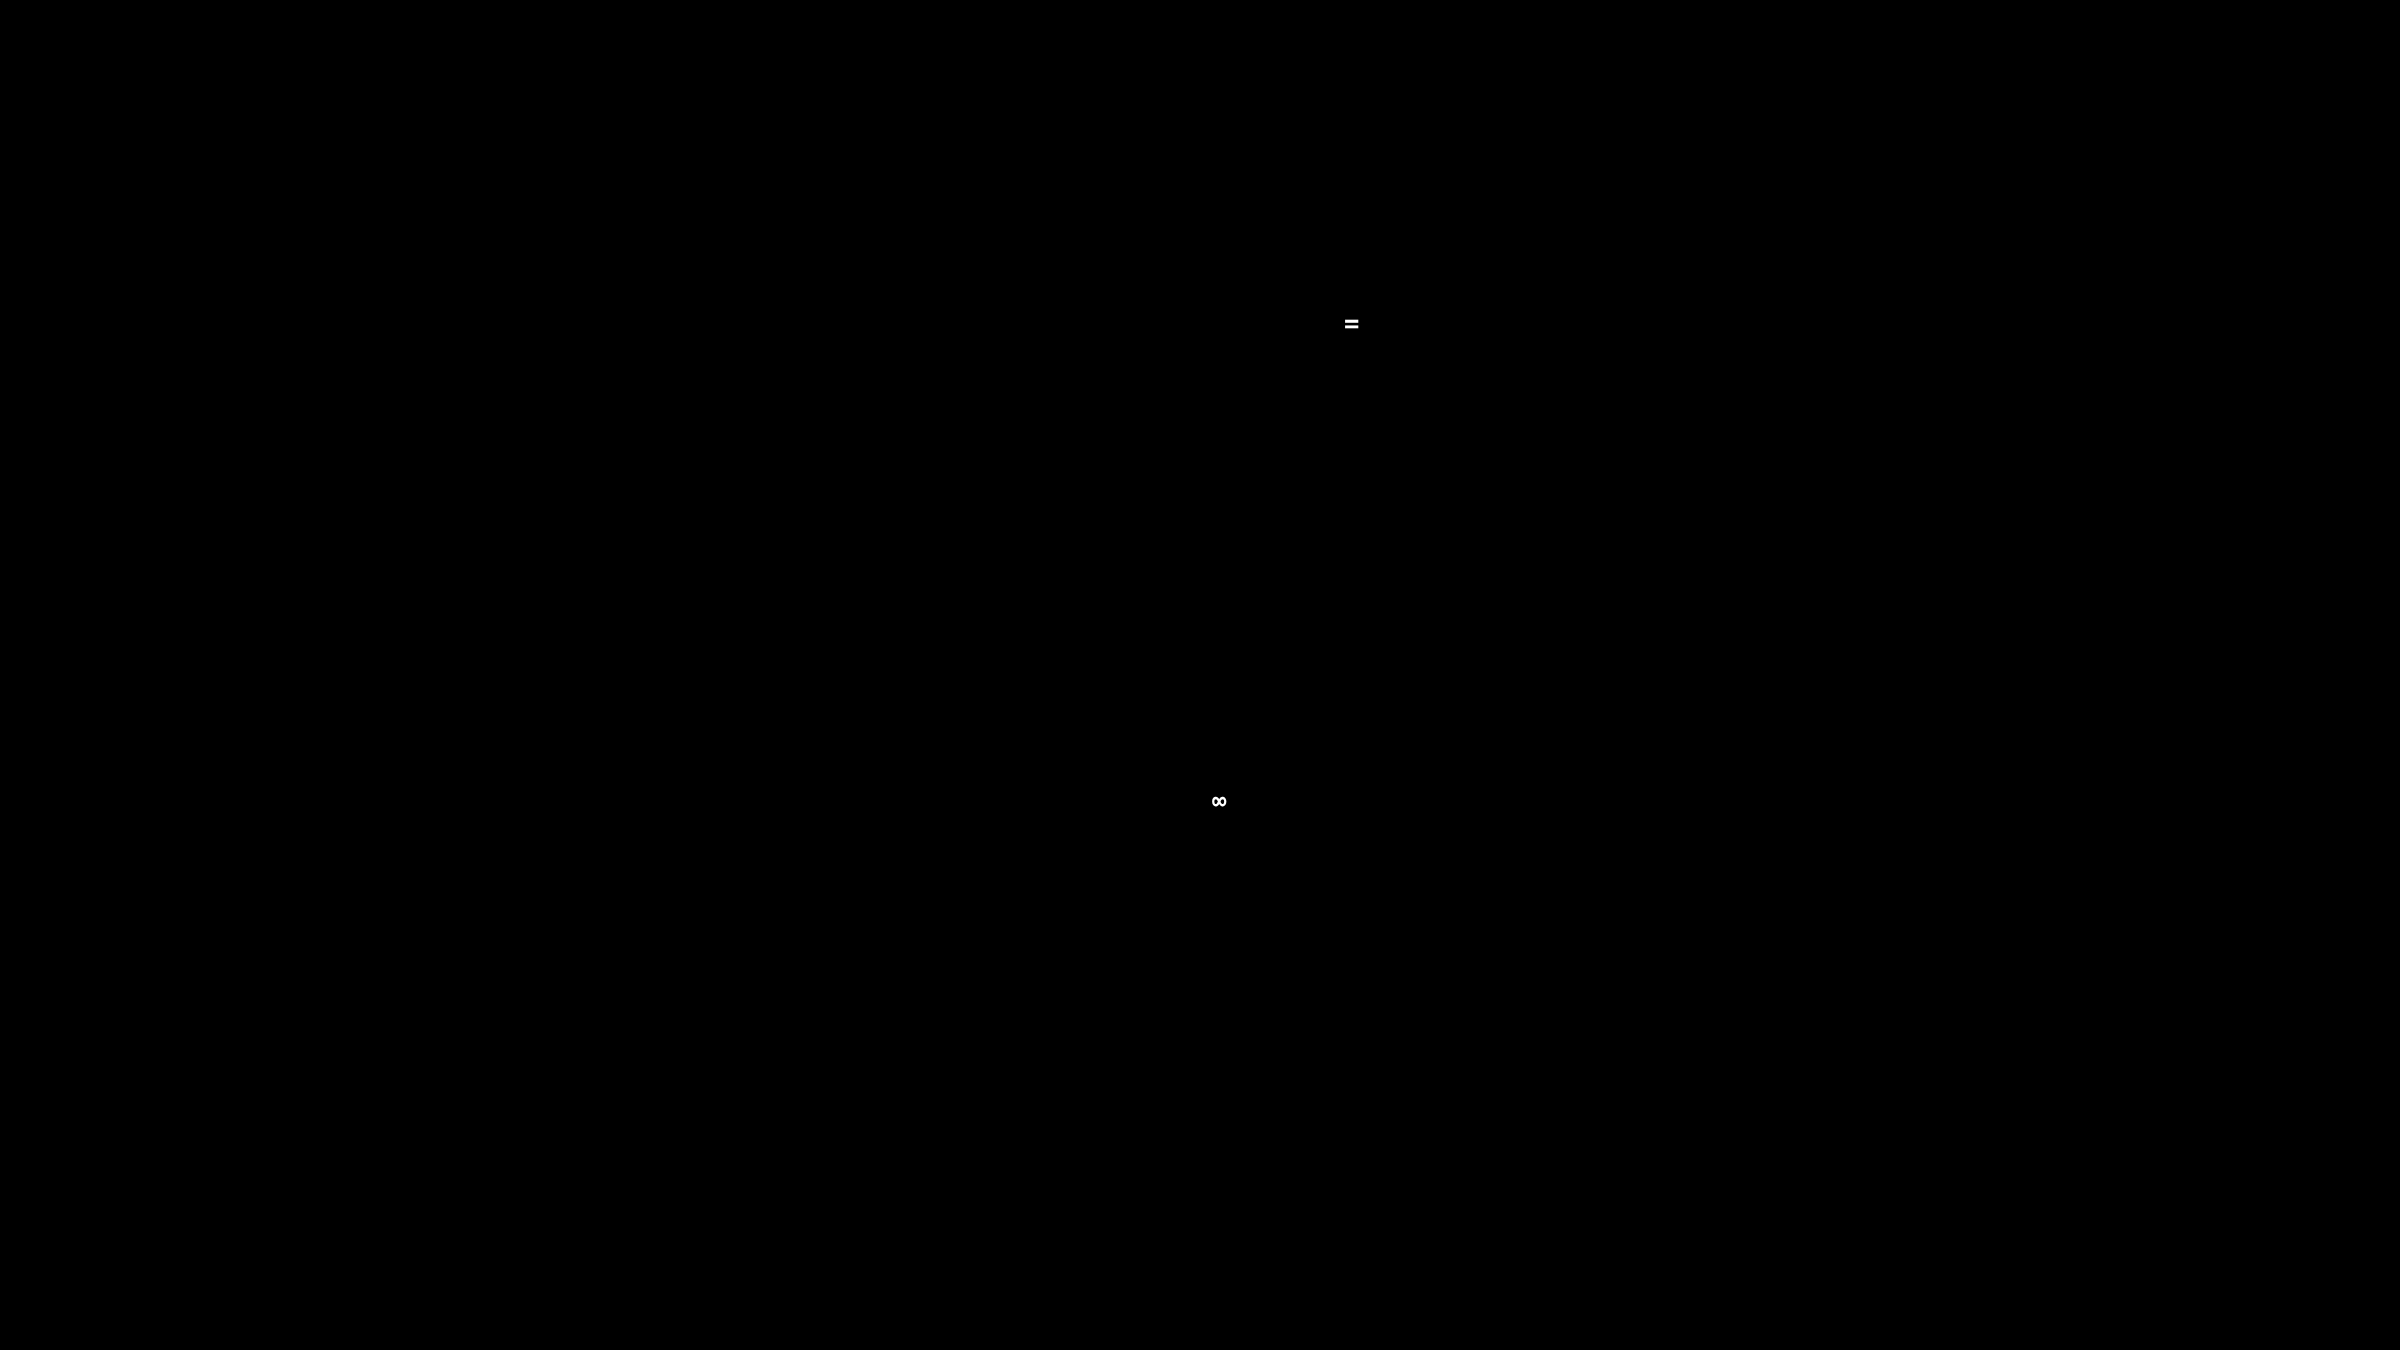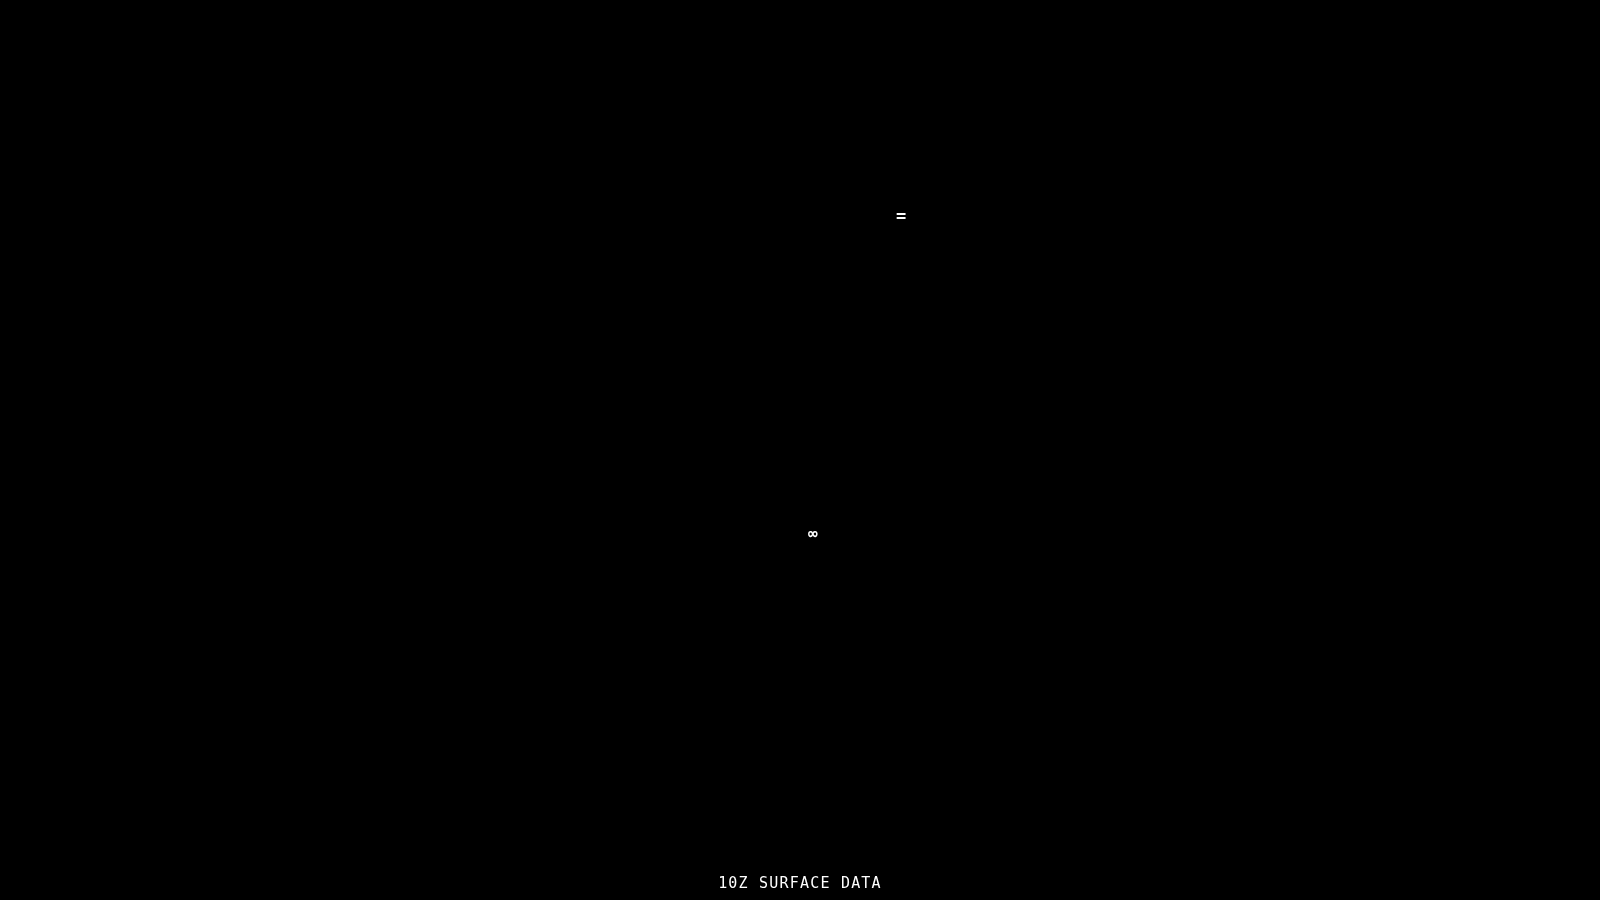--- a/index.html
+++ b/index.html
@@ -64,15 +64,14 @@
 </style>
 </head>
 <body>
 
 <div id="screen">
 
   <span class="glyph" id="mark-equals">=</span>
 
   <span class="glyph" id="mark-infinity">∞</span>
 
-  <div id="caption">10Z SURFACE DATA</div>
 
 </div>
 
 </body></html>

